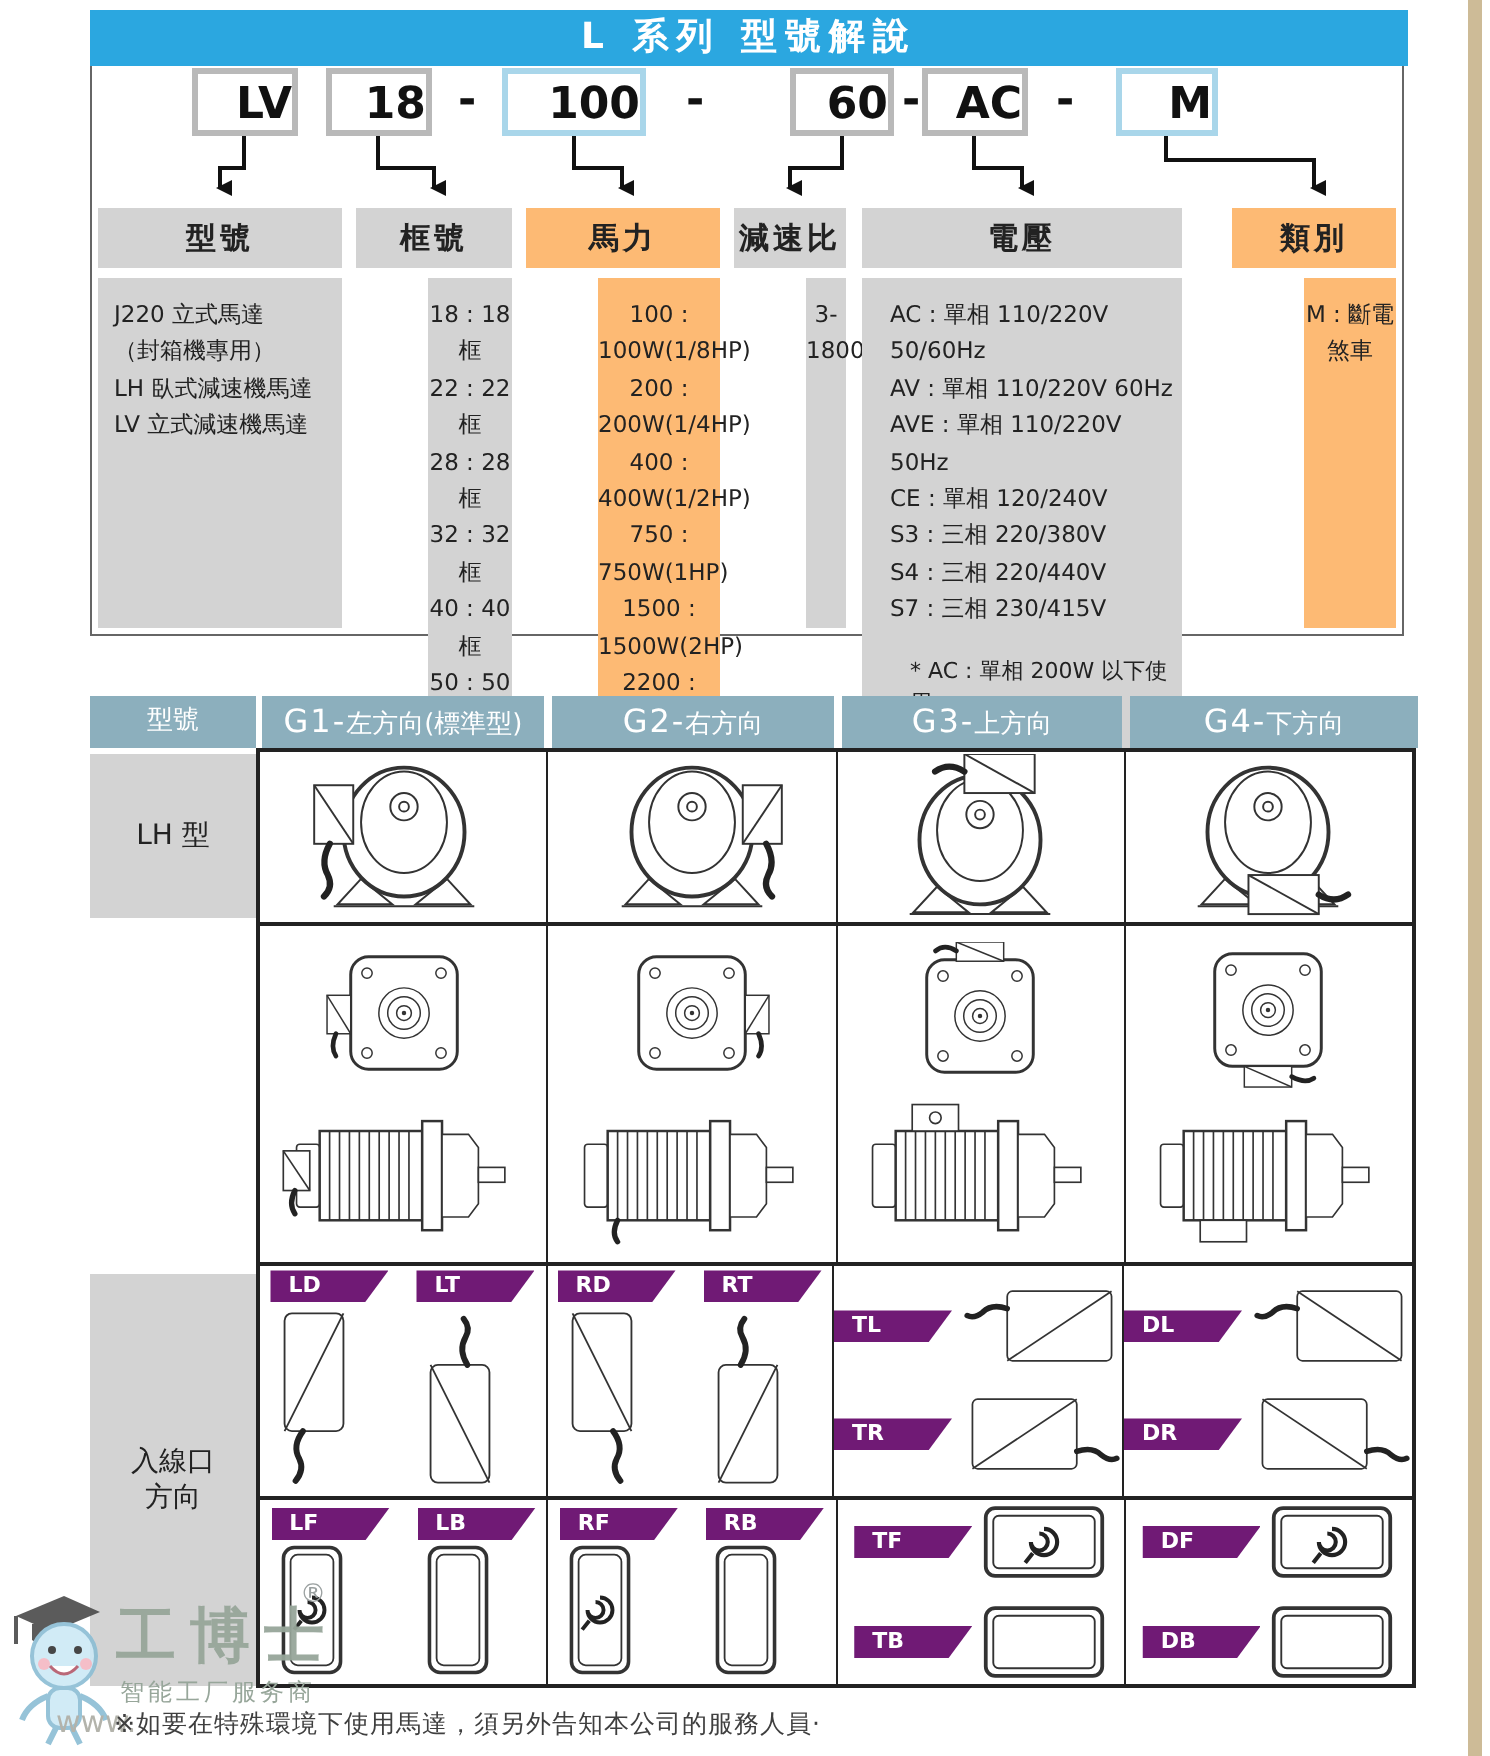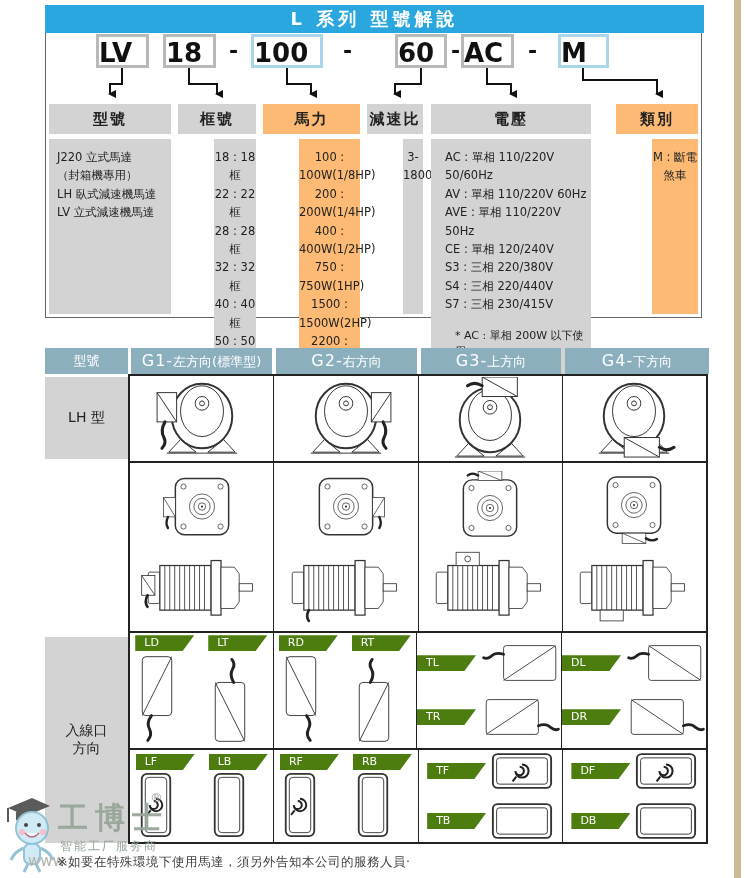--- a/index.html
+++ b/index.html
@@ -5,22 +5,22 @@
   html,body{margin:0;padding:0;background:#fff;width:745px;height:878px;
     font-family:"DejaVu Sans","Liberation Sans",sans-serif;color:#333;overflow:hidden;}
   .page{position:relative;width:745px;height:878px;background:#fff;}
   .edge-strip{position:absolute;top:0;bottom:0;right:4px;width:7px;background:#cdbb97;}
 
   
   .top-section{position:absolute;left:45px;top:5px;width:657px;height:313px;
     border:1px solid #666;background:#fff;box-sizing:border-box;}
   .title-bar{position:absolute;left:-1px;top:-1px;width:659px;height:28px;background:#2ba7e0;
     color:#fff;font-size:18px;font-weight:bold;letter-spacing:4px;text-align:center;line-height:28px;}
-  .seg{position:absolute;top:28px;height:34px;box-sizing:border-box;text-align:left;
-    font-size:26px;font-weight:bold;line-height:32px;color:#111;background:#fff;}
+  .seg{position:absolute;top:28px;height:34px;box-sizing:border-box;text-align:right;
+    font-size:22px;font-weight:bold;line-height:32px;color:#111;background:#fff;}
   .seg-gray{border:3px solid #b9b9b9;}
   .seg-blue{border:3px solid #a9d6ea;}
   .seg-dash{position:absolute;top:28px;font-size:22px;font-weight:bold;color:#111;line-height:34px;}
   .arrow-layer{position:absolute;left:0;top:0;width:657px;height:313px;pointer-events:none;}
 
   .decode-cols{position:absolute;left:3px;top:98px;width:651px;height:210px;display:flex;}
   .dcol{display:flex;flex-direction:column;}
   .dcol .dhead{height:30px;line-height:30px;text-align:center;font-size:15px;font-weight:bold;
     letter-spacing:2px;margin-bottom:5px;color:#222;}
   .dcol .dbody{flex:1;font-size:11.5px;line-height:1.6;padding-top:9px;box-sizing:border-box;color:#222;}
@@ -52,21 +52,21 @@
   .gcell:last-child{border-right:none;}
   .lh-row{height:86px;}
   .lv-row{height:170px;}
   .in1-row{height:117px;}
   .in2-row{height:93px;border-radius:25px;}
   .lv-stack{display:flex;flex-direction:column;align-items:center;gap:6px;}
   .pair-h{display:flex;gap:14px;align-items:flex-start;justify-content:center;}
   .pair-v{display:flex;flex-direction:column;gap:8px;justify-content:space-between;}
   .inlet-item{display:flex;flex-direction:column;align-items:flex-start;}
   .inlet-row-item{display:flex;align-items:center;gap:5px;}
-  .banner{width:50px;height:16px;background:#4d7c0f;color:#fff;font-size:11px;font-weight:normal;
+  .banner{width:50px;height:16px;background:#701a75;color:#fff;font-size:11px;font-weight:bold;
     line-height:16px;padding-left:9px;clip-path:polygon(0 0,100% 0,80% 100%,0 100%);margin-bottom:2px;}
   .banner.mb0{margin-bottom:0;}
   svg .ln{stroke:#333;fill:none;}
   svg .wh{fill:#fff;stroke:#333;}
   svg .cable{stroke:#222;stroke-width:3.2;fill:none;stroke-linecap:round;}
 
   
   .wm-mascot{position:absolute;left:2px;top:792px;opacity:.9;}
   .wm-brand{position:absolute;left:58px;top:798px;font-size:30px;font-weight:bold;color:#97a69a;
     letter-spacing:7px;opacity:.95;}

